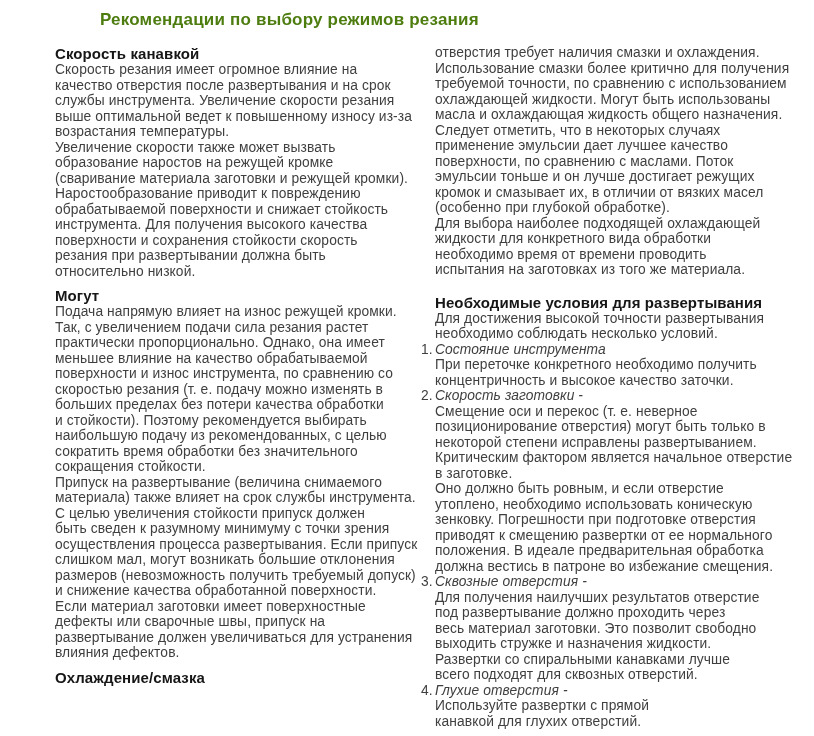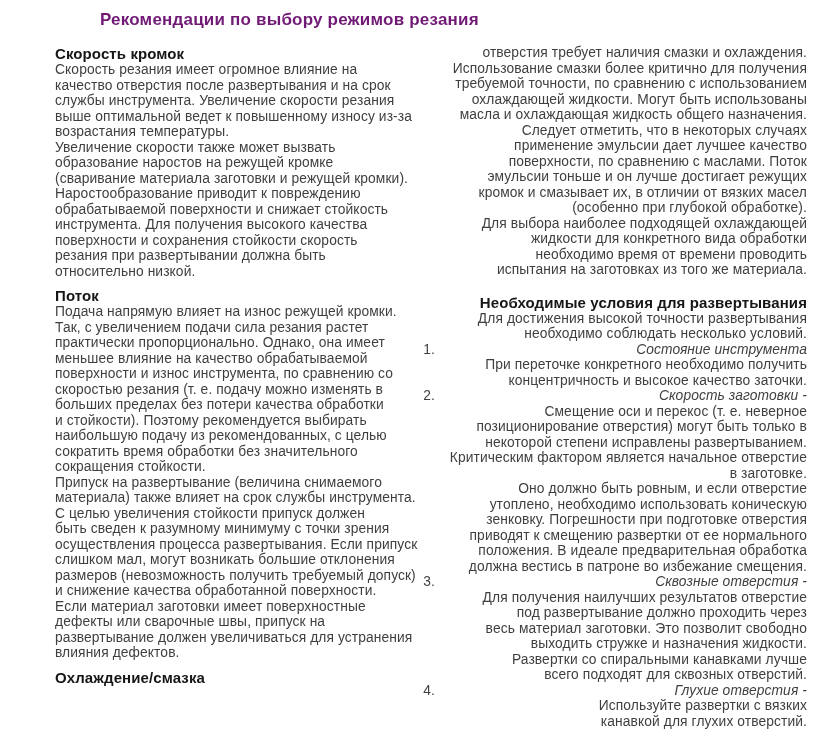--- a/index.html
+++ b/index.html
@@ -4,29 +4,29 @@
 <style>
   html, body { margin: 0; padding: 0; background: #ffffff; }
   body {
     width: 814px; height: 736px; overflow: hidden;
     font-family: "Liberation Sans", sans-serif;
     color: #3f3f3f;
   }
   .page { width: 814px; height: 736px; box-sizing: border-box; }
   .title {
     margin: 0; padding: 10px 0 0 100px;
-    font-size: 17px; font-weight: 700; color: #701a75;
+    font-size: 17px; font-weight: 700; color: #4d7c0f;
     letter-spacing: 0.2px;
   }
   .columns {
     display: flex; margin-top: 15px; padding-left: 55px;
     align-items: flex-start;
   }
   .col-left { width: 380px; flex: none; }
-  .col-right { width: 372px; flex: none; text-align: right; }
+  .col-right { width: 372px; flex: none; }
   section { margin: 0; }
   .h {
     margin: 8px 0 0 0; padding: 0;
     font-size: 15px; line-height: 17px; font-weight: 700;
     color: #161616; letter-spacing: 0.1px;
   }
   .col-left section:first-child .h { margin-top: 0; }
   .col-right .conditions .h { margin-top: 16px; }
   .t {
     margin: 0; padding: 0;
@@ -48,38 +48,38 @@
 <body>
 
 <div class="page">
 
   <h1 class="title">Рекомендации по выбору режимов резания</h1>
 
   <div class="columns">
 
     <div class="col-left">
       <section>
-        <h2 class="h">Скорость кромок</h2>
+        <h2 class="h">Скорость канавкой</h2>
         <p class="t">Скорость резания имеет огромное влияние на
 качество отверстия после развертывания и на срок
 службы инструмента. Увеличение скорости резания
 выше оптимальной ведет к повышенному износу из-за
 возрастания температуры.
 Увеличение скорости также может вызвать
 образование наростов на режущей кромке
 (сваривание материала заготовки и режущей кромки).
 Наростообразование приводит к повреждению
 обрабатываемой поверхности и снижает стойкость
 инструмента. Для получения высокого качества
 поверхности и сохранения стойкости скорость
 резания при развертывании должна быть
 относительно низкой.</p>
       </section>
       <section>
-        <h2 class="h">Поток</h2>
+        <h2 class="h">Могут</h2>
         <p class="t">Подача напрямую влияет на износ режущей кромки.
 Так, с увеличением подачи сила резания растет
 практически пропорционально. Однако, она имеет
 меньшее влияние на качество обрабатываемой
 поверхности и износ инструмента, по сравнению со
 скоростью резания (т. е. подачу можно изменять в
 больших пределах без потери качества обработки
 и стойкости). Поэтому рекомендуется выбирать
 наибольшую подачу из рекомендованных, с целью
 сократить время обработки без значительного
@@ -161,21 +161,21 @@
 весь материал заготовки. Это позволит свободно
 выходить стружке и назначения жидкости.
 Развертки со спиральными канавками лучше
 всего подходят для сквозных отверстий.</p>
             </div>
           </li>
           <li class="cond-item">
             <span class="num">4.</span>
             <div class="item-body">
               <div class="item-title">Глухие отверстия -</div>
-              <p class="t">Используйте развертки с вязких
+              <p class="t">Используйте развертки с прямой
 канавкой для глухих отверстий.</p>
             </div>
           </li>
         </ol>
       </section>
     </div>
 
   </div>
 </div>
 

